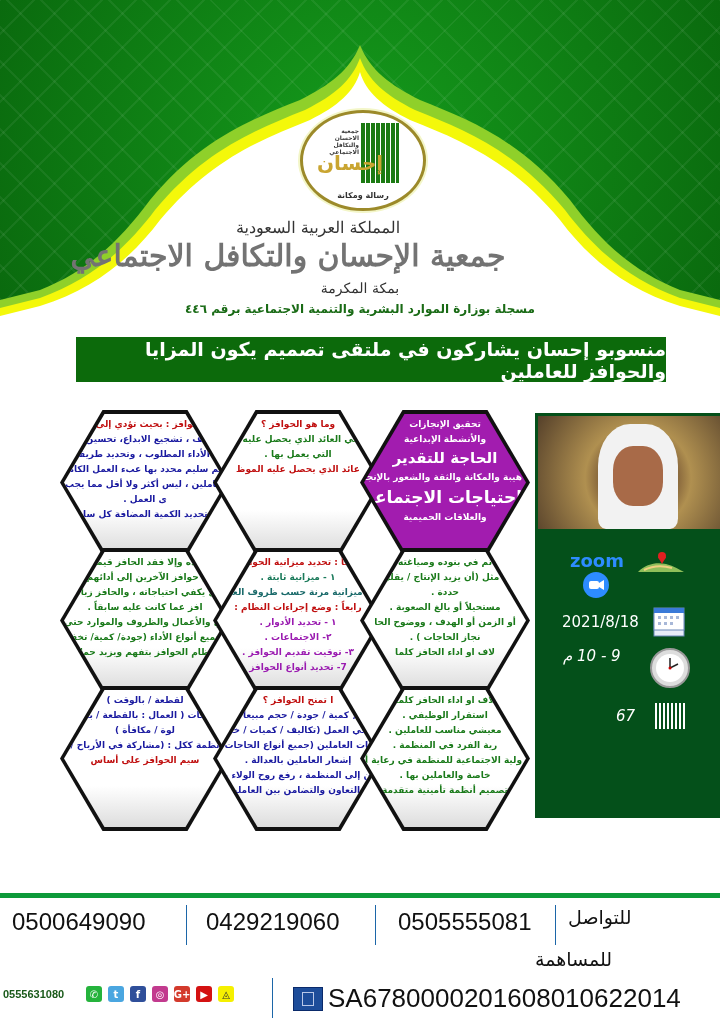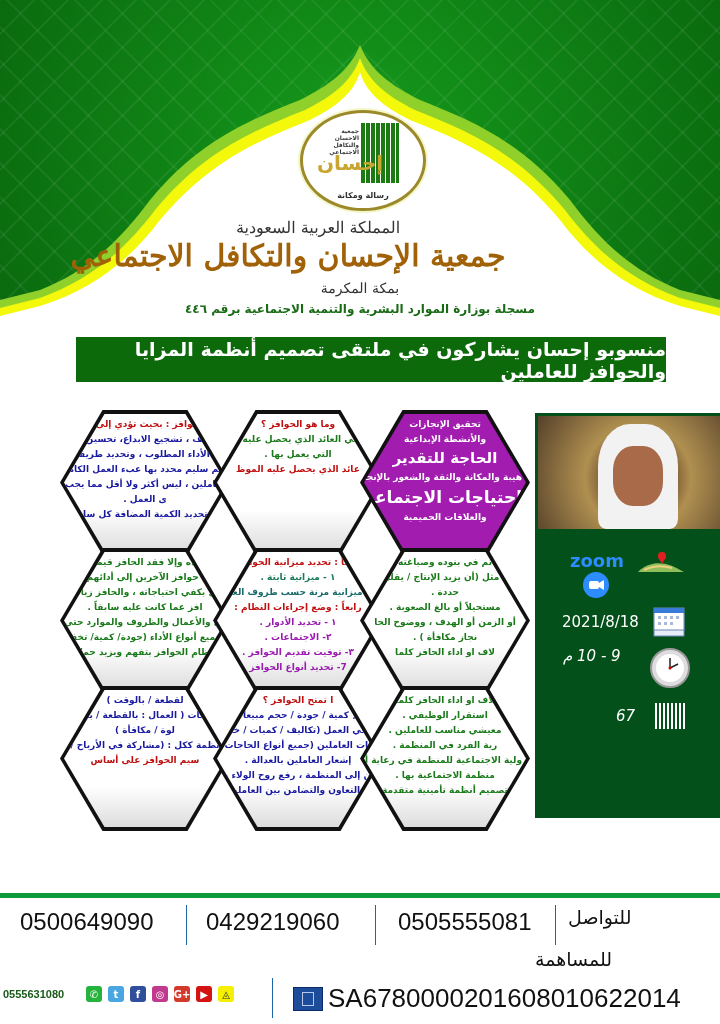--- a/index.html
+++ b/index.html
@@ -9,21 +9,21 @@
       repeating-linear-gradient(45deg, rgba(255,255,255,0.06) 0 2px, transparent 2px 24px),
       repeating-linear-gradient(-45deg, rgba(255,255,255,0.06) 0 2px, transparent 2px 24px),
       radial-gradient(circle at 50% 50%, #159b1c 0%, #0a6a0e 100%);}
   .arch{position:absolute;left:0;top:0;width:720px;height:330px;}
   .logo{position:absolute;left:300px;top:110px;width:120px;height:95px;border-radius:50%;background:#fff;border:3px solid #9c8a2a;box-shadow:0 0 0 2px #f3f6c8;overflow:hidden;}
   .logo .bars{position:absolute;left:58px;top:10px;width:38px;height:60px;background:repeating-linear-gradient(90deg,#1b7a12 0 4px,#fff 4px 5px);}
   .logo .txt{position:absolute;left:18px;top:14px;width:38px;font-size:6px;line-height:7px;color:#3a3a3a;text-align:right;font-weight:bold;}
   .logo .big{position:absolute;left:14px;top:38px;font-size:20px;color:#c9a531;font-weight:bold;}
   .logo .motto{position:absolute;left:0;right:0;bottom:8px;text-align:center;font-size:8px;color:#333;font-weight:bold;}
   .kingdom{position:absolute;left:0;width:636px;top:218px;text-align:center;font-family:"DejaVu Serif",serif;font-size:16px;color:#333;}
-  .orgname{position:absolute;left:0;width:576px;top:238px;text-align:center;font-family:"DejaVu Serif",serif;font-size:30px;color:#a16207;font-weight:bold;}
+  .orgname{position:absolute;left:0;width:576px;top:238px;text-align:center;font-family:"DejaVu Serif",serif;font-size:30px;color:#737373;font-weight:bold;}
   .city{position:absolute;left:0;width:720px;top:280px;text-align:center;font-family:"DejaVu Serif",serif;font-size:14px;color:#333;}
   .reg{position:absolute;left:0;width:720px;top:302px;text-align:center;font-size:12px;font-weight:bold;color:#1a6b16;}
   .title-bar{position:absolute;left:76px;top:337px;width:590px;height:45px;background:#0c6a0b;color:#fff;font-size:19px;font-weight:bold;display:flex;align-items:center;justify-content:center;direction:rtl;}
   .hex{position:absolute;width:170px;height:145px;clip-path:polygon(25% 0,75% 0,100% 50%,75% 100%,25% 100%,0 50%);background:#111;}
   .hex .inner{position:absolute;left:4px;top:4px;right:4px;bottom:4px;clip-path:polygon(25% 0,75% 0,100% 50%,75% 100%,25% 100%,0 50%);background:linear-gradient(180deg,#fff 0%,#fff 70%,#ddd 100%);overflow:hidden;direction:rtl;text-align:center;font-size:9px;font-weight:bold;}
   .hex .inner p{margin:5px 4px;white-space:nowrap;}
   .hex.green .inner{background:#a21caf;color:#fff;}
   .sidepanel{position:absolute;left:535px;top:413px;width:185px;height:405px;background:#04501a;}
   .photo{position:absolute;left:538px;top:416px;width:182px;height:113px;background:radial-gradient(circle at 55% 55%,#8a6040 0%,#6b4a2e 25%,#b09050 45%,#55402a 100%);overflow:hidden;}
   .photo .head{position:absolute;left:60px;top:8px;width:80px;height:105px;background:#f2f2f2;border-radius:40% 40% 10% 10%;}
@@ -61,21 +61,21 @@
   <div class="big">إحسان</div>
   <div class="motto">رسالة ومكانة</div>
 </div>
 
 <div class="kingdom">المملكة العربية السعودية</div>
 <div class="orgname">جمعية الإحسان والتكافل الاجتماعي</div>
 <div class="city">بمكة المكرمة</div>
 <div class="reg">مسجلة بوزارة الموارد البشرية والتنمية الاجتماعية برقم ٤٤٦</div>
 
 <div class="title-bar">
-  <span>منسوبو إحسان يشاركون في ملتقى تصميم أنظمة المزايا والحوافز للعاملين</span>
+  <span>منسوبو إحسان يشاركون في ملتقى تصميم يكون المزايا والحوافز للعاملين</span>
 </div>
 
 <div id="hex-grid">
     <div class="hex" style="left: 60px; top: 410px;">
       <div class="inner">
         <p style="color: rgb(192, 16, 16);">م الحوافز : بحيث تؤدي إلى تعظ</p>
         <p style="color: rgb(26, 26, 160);">تكاليف ، تشجيع الابداع، تحسين الجودة</p>
         <p style="color: rgb(26, 26, 160);">ب الأداء المطلوب ، وتحديد طريقة قياس</p>
         <p style="color: rgb(26, 26, 160);">يم سليم محدد بها عبء العمل الكامل بحيث يكون</p>
         <p style="color: rgb(26, 26, 160);">عاملين ، ليس أكثر ولا أقل مما يجب .</p>
@@ -124,21 +124,21 @@
         <p style="color: rgb(154, 26, 176);">7- تحديد أنواع الحوافز</p>
       </div>
     </div>
     <div class="hex" style="left: 360px; top: 548px;">
       <div class="inner">
         <p style="color: rgb(26, 122, 26);">تم في بنوده وصياغته</p>
         <p style="color: rgb(26, 122, 26);">ة مثل (أن يزيد الإنتاج / يقلل</p>
         <p style="color: rgb(26, 122, 26);">حددة .</p>
         <p style="color: rgb(26, 122, 26);">مستحيلاً أو بالغ الصعوبة .</p>
         <p style="color: rgb(26, 122, 26);">أو الزمن أو الهدف ، ووضوح الحا</p>
-        <p style="color: rgb(26, 122, 26);">نجاز مكافأة ) .</p>
+        <p style="color: rgb(26, 122, 26);">نجاز الحاجات ) .</p>
         <p style="color: rgb(26, 122, 26);">لاف او اداء الحافز كلما</p>
       </div>
     </div>
     <div class="hex" style="left: 60px; top: 686px;">
       <div class="inner">
         <p style="color: rgb(26, 26, 160);">لقطعة / بالوقت )</p>
         <p style="color: rgb(26, 26, 160);">وعات ( العمال : بالقطعة / بال</p>
         <p style="color: rgb(26, 26, 160);">لوة / مكافأة )</p>
         <p style="color: rgb(26, 26, 160);">نظمة ككل : (مشاركة في الأرباح /</p>
         <p style="color: rgb(192, 16, 16);">سيم الحوافز على أساس</p>
@@ -155,21 +155,21 @@
         <p style="color: rgb(26, 26, 160);">ح التعاون والتضامن بين العاملين</p>
       </div>
     </div>
     <div class="hex" style="left: 360px; top: 686px;">
       <div class="inner">
         <p style="color: rgb(26, 122, 26);">لاف او اداء الحافز كلما</p>
         <p style="color: rgb(26, 122, 26);">استقرار الوظيفي .</p>
         <p style="color: rgb(26, 122, 26);">معيشي مناسب للعاملين .</p>
         <p style="color: rgb(26, 122, 26);">رية الفرد في المنظمة .</p>
         <p style="color: rgb(26, 122, 26);">ولية الاجتماعية للمنظمة في رعاية أفرادها .</p>
-        <p style="color: rgb(26, 122, 26);">منظمة الاجتماعية بها .</p>
+        <p style="color: rgb(26, 122, 26);">خاصة والعاملين بها .</p>
         <p style="color: rgb(26, 122, 26);">تصميم أنظمة تأمينية متقدمة</p>
       </div>
     </div>
   </div>
 
 <div class="sidepanel"></div>
 <div class="photo">
   <div class="head"></div>
   <div class="face"></div>
 </div>
@@ -222,21 +222,21 @@
 <div class="icon-box" style="left:655px;top:703px;width:30px;height:26px;background:repeating-linear-gradient(90deg,#fff 0 2px,transparent 2px 4px),repeating-linear-gradient(0deg,#04501a 0 1px,transparent 1px 6px);"></div>
 
 <div class="divider-green"></div>
 
 <div class="contact-label" style="left:568px;top:906px;">للتواصل</div>
 <div class="vline" style="left:555px;top:905px;height:40px;"></div>
 <div class="phone" style="left:398px;">0505555081</div>
 <div class="vline" style="left:375px;top:905px;height:40px;"></div>
 <div class="phone" style="left:206px;">0429219060</div>
 <div class="vline" style="left:186px;top:905px;height:40px;"></div>
-<div class="phone" style="left:20px;">0500649090</div>
+<div class="phone" style="left:12px;">0500649090</div>
 
 <div class="contact-label" style="left:535px;top:948px;">للمساهمة</div>
 
 <div class="bank-icon"></div>
 <div class="iban">SA6780000201608010622014</div>
 <div class="vline" style="left:272px;top:978px;height:40px;"></div>
 
 <div class="small-phone">0555631080</div>
 <div id="social-row">
     <div class="social" style="left: 86px; background: rgb(37, 179, 60);">✆</div>

